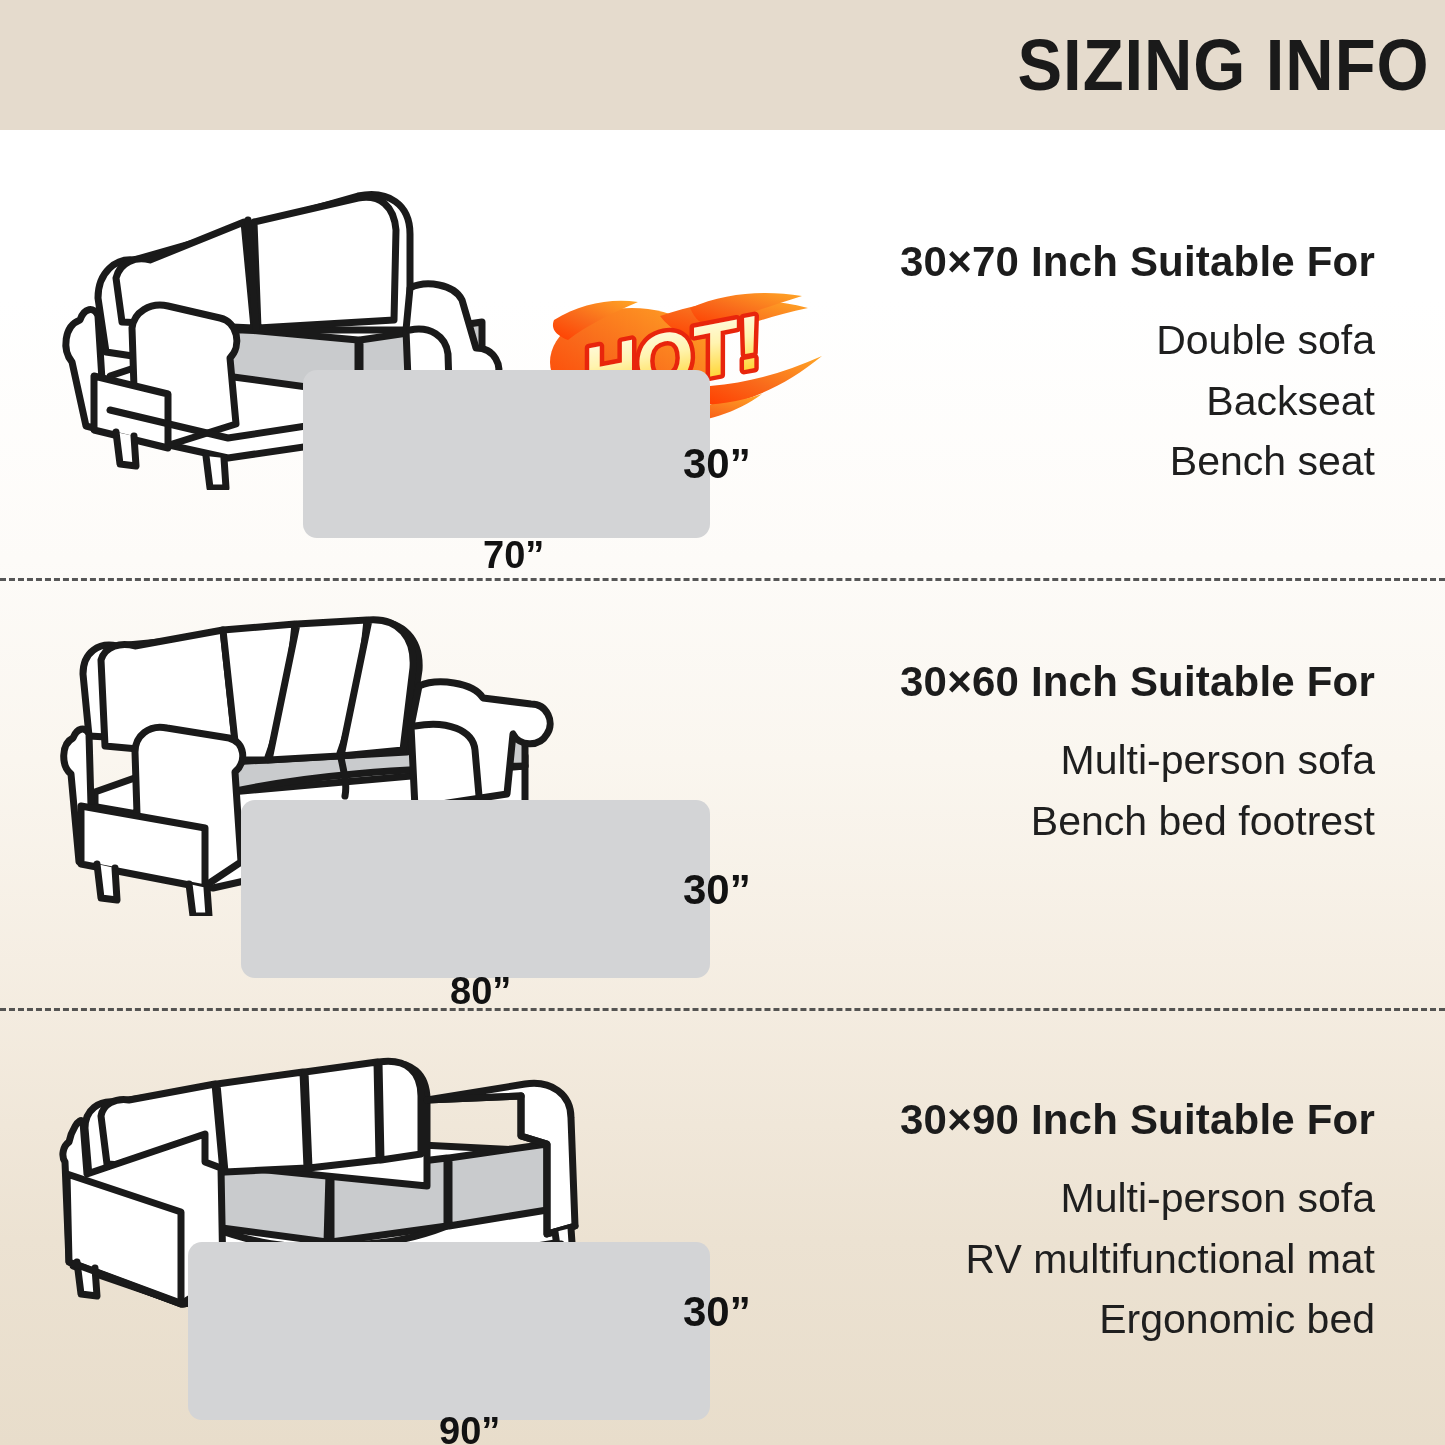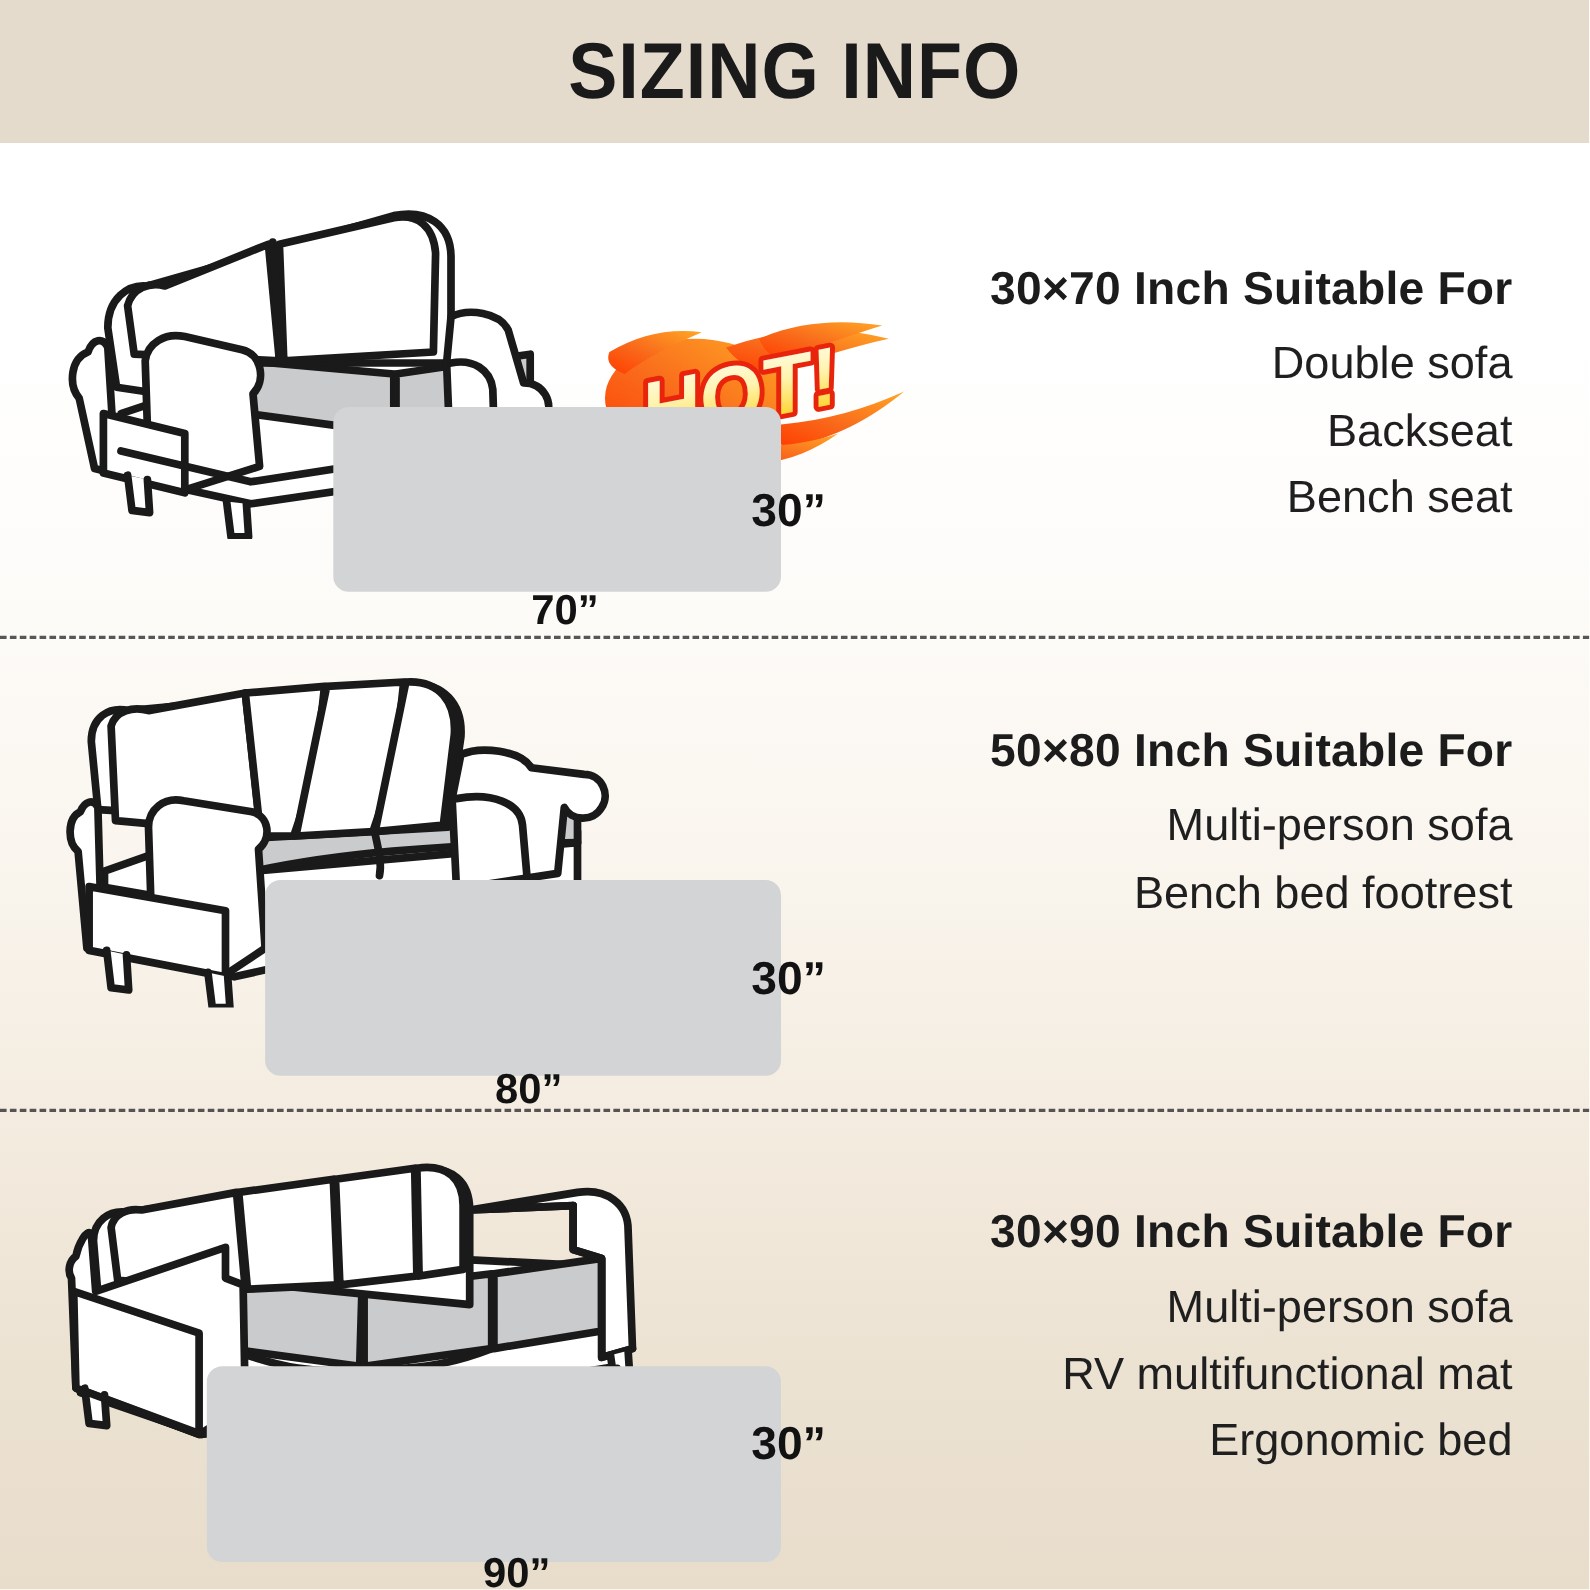--- a/index.html
+++ b/index.html
@@ -11,21 +11,21 @@
   }
   #page{
     position:relative;width:1445px;height:1445px;
     background:linear-gradient(to bottom,#ffffff 0px,#ffffff 300px,#fdfbf8 560px,#faf6ef 760px,#f4ece0 1010px,#ece2d2 1240px,#e8ddcb 1445px);
     overflow:hidden;
   }
   
   #header{
     position:absolute;left:0;top:0;width:1445px;height:130px;
     background:#e5dbcd;
-    display:flex;align-items:center;justify-content:center;
+    display:flex;align-items:center;justify-content:flex-end;
   }
   #header-title{
     font-size:72px;font-weight:bold;color:#1a1a1a;
     letter-spacing:1px;line-height:1;
     transform:scaleX(0.93);
   }
   
   .divider{
     position:absolute;left:0;width:1445px;height:0;
     border-top:3px dashed #3a3a3a;opacity:.85;
@@ -50,21 +50,21 @@
   }
   .mat-label-d{
     position:absolute;font-size:42px;font-weight:bold;color:#121212;
     white-space:nowrap;
   }
   .text-col{position:absolute;text-align:right;}
   .size-heading{
     font-size:42px;font-weight:bold;color:#1c1c1c;white-space:nowrap;
     letter-spacing:.2px;
   }
-  .use-list{margin-top:14px;}
+  .use-list{margin-top:24px;}
   .use-line{
     font-size:41px;font-weight:400;color:#1f1f1f;
     line-height:1.48;white-space:nowrap;
   }
   
   #hot-badge{
     position:absolute;left:540px;top:160px;width:290px;height:140px;
   }
   #hot-badge svg{display:block;}
 </style>
@@ -204,21 +204,21 @@
           <path d="M134 268 L138 300 L154 300 L152 272" fill="#ffffff"></path>
         </g>
       </svg>
     </div>
 
     <div class="mat" style="left:241px;top:222px;width:469px;height:178px;"></div>
     <div class="mat-label-w" style="left:450px;top:352px;">80”</div>
     <div class="mat-label-d" style="left:683px;top:288px;">30”</div>
 
     <div class="text-col" style="left:790px;top:80px;width:585px;">
-      <div class="size-heading">50×80 Inch Suitable For</div>
+      <div class="size-heading">30×60 Inch Suitable For</div>
       <div class="use-list">
         <div class="use-line">Multi-person sofa</div>
         <div class="use-line">Bench bed footrest</div>
       </div>
     </div>
   </div>
 
   <div class="divider" id="divider-2"></div>
 
   <div class="section" id="section-3">

